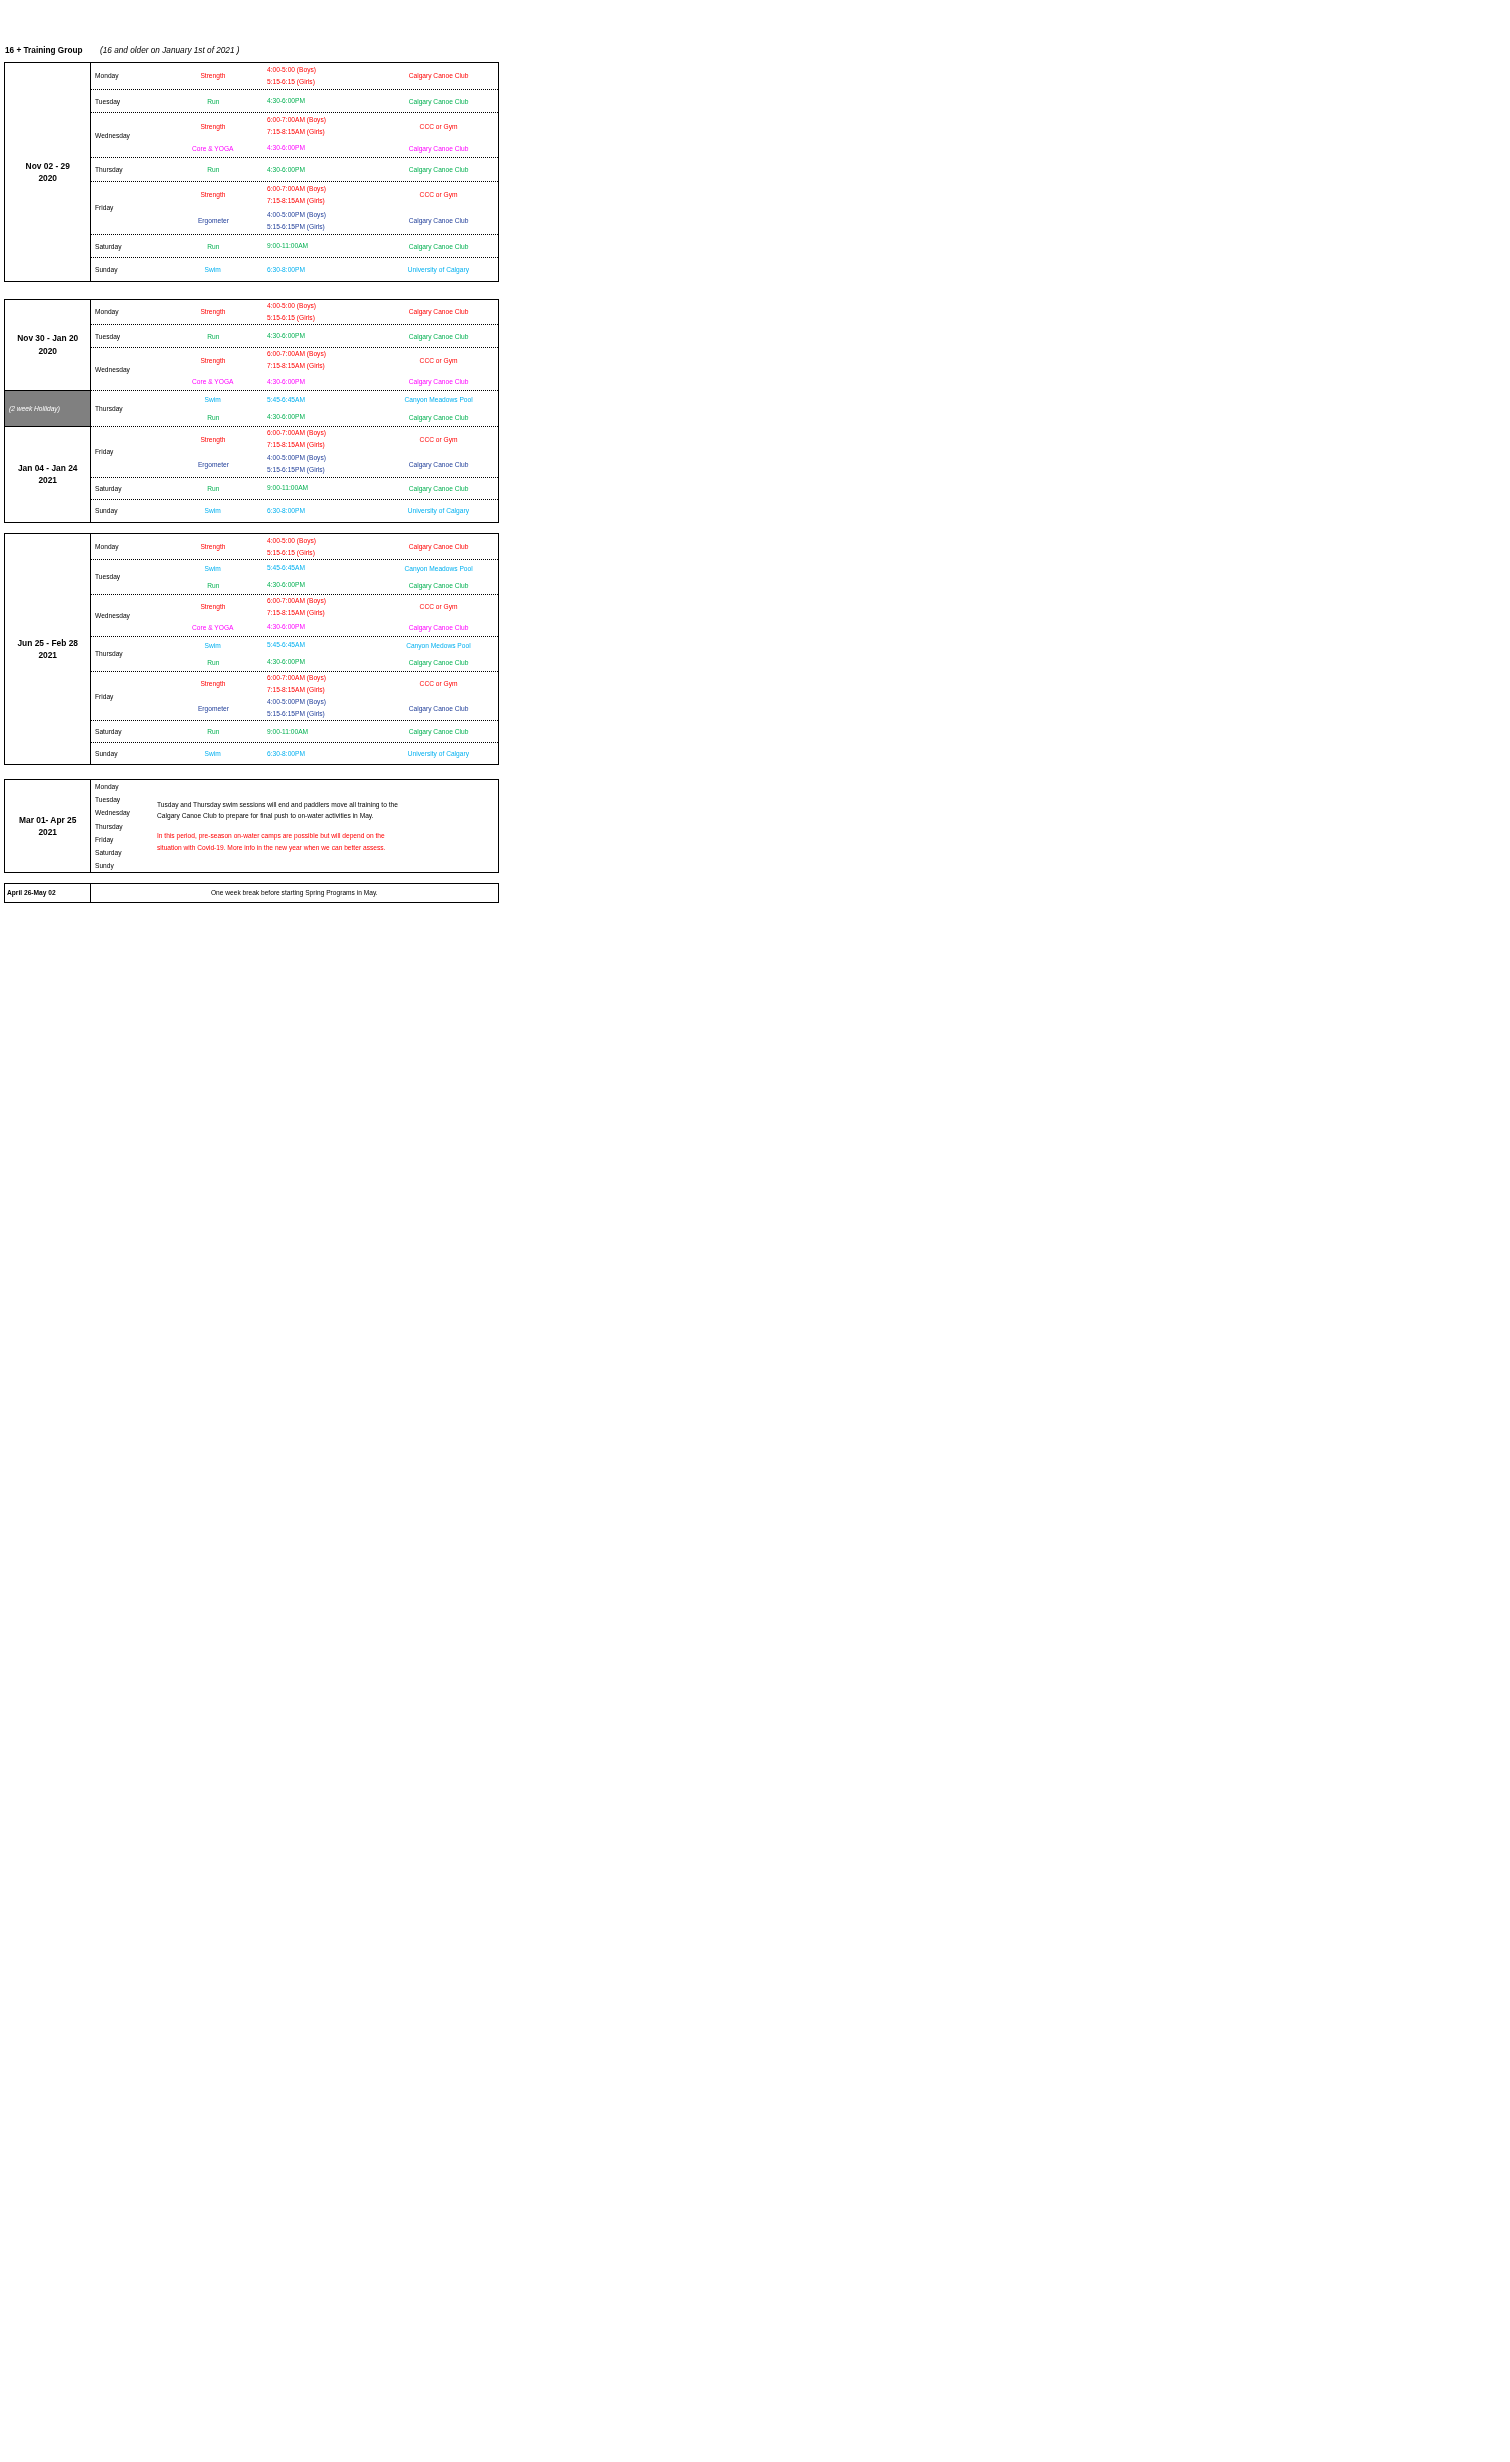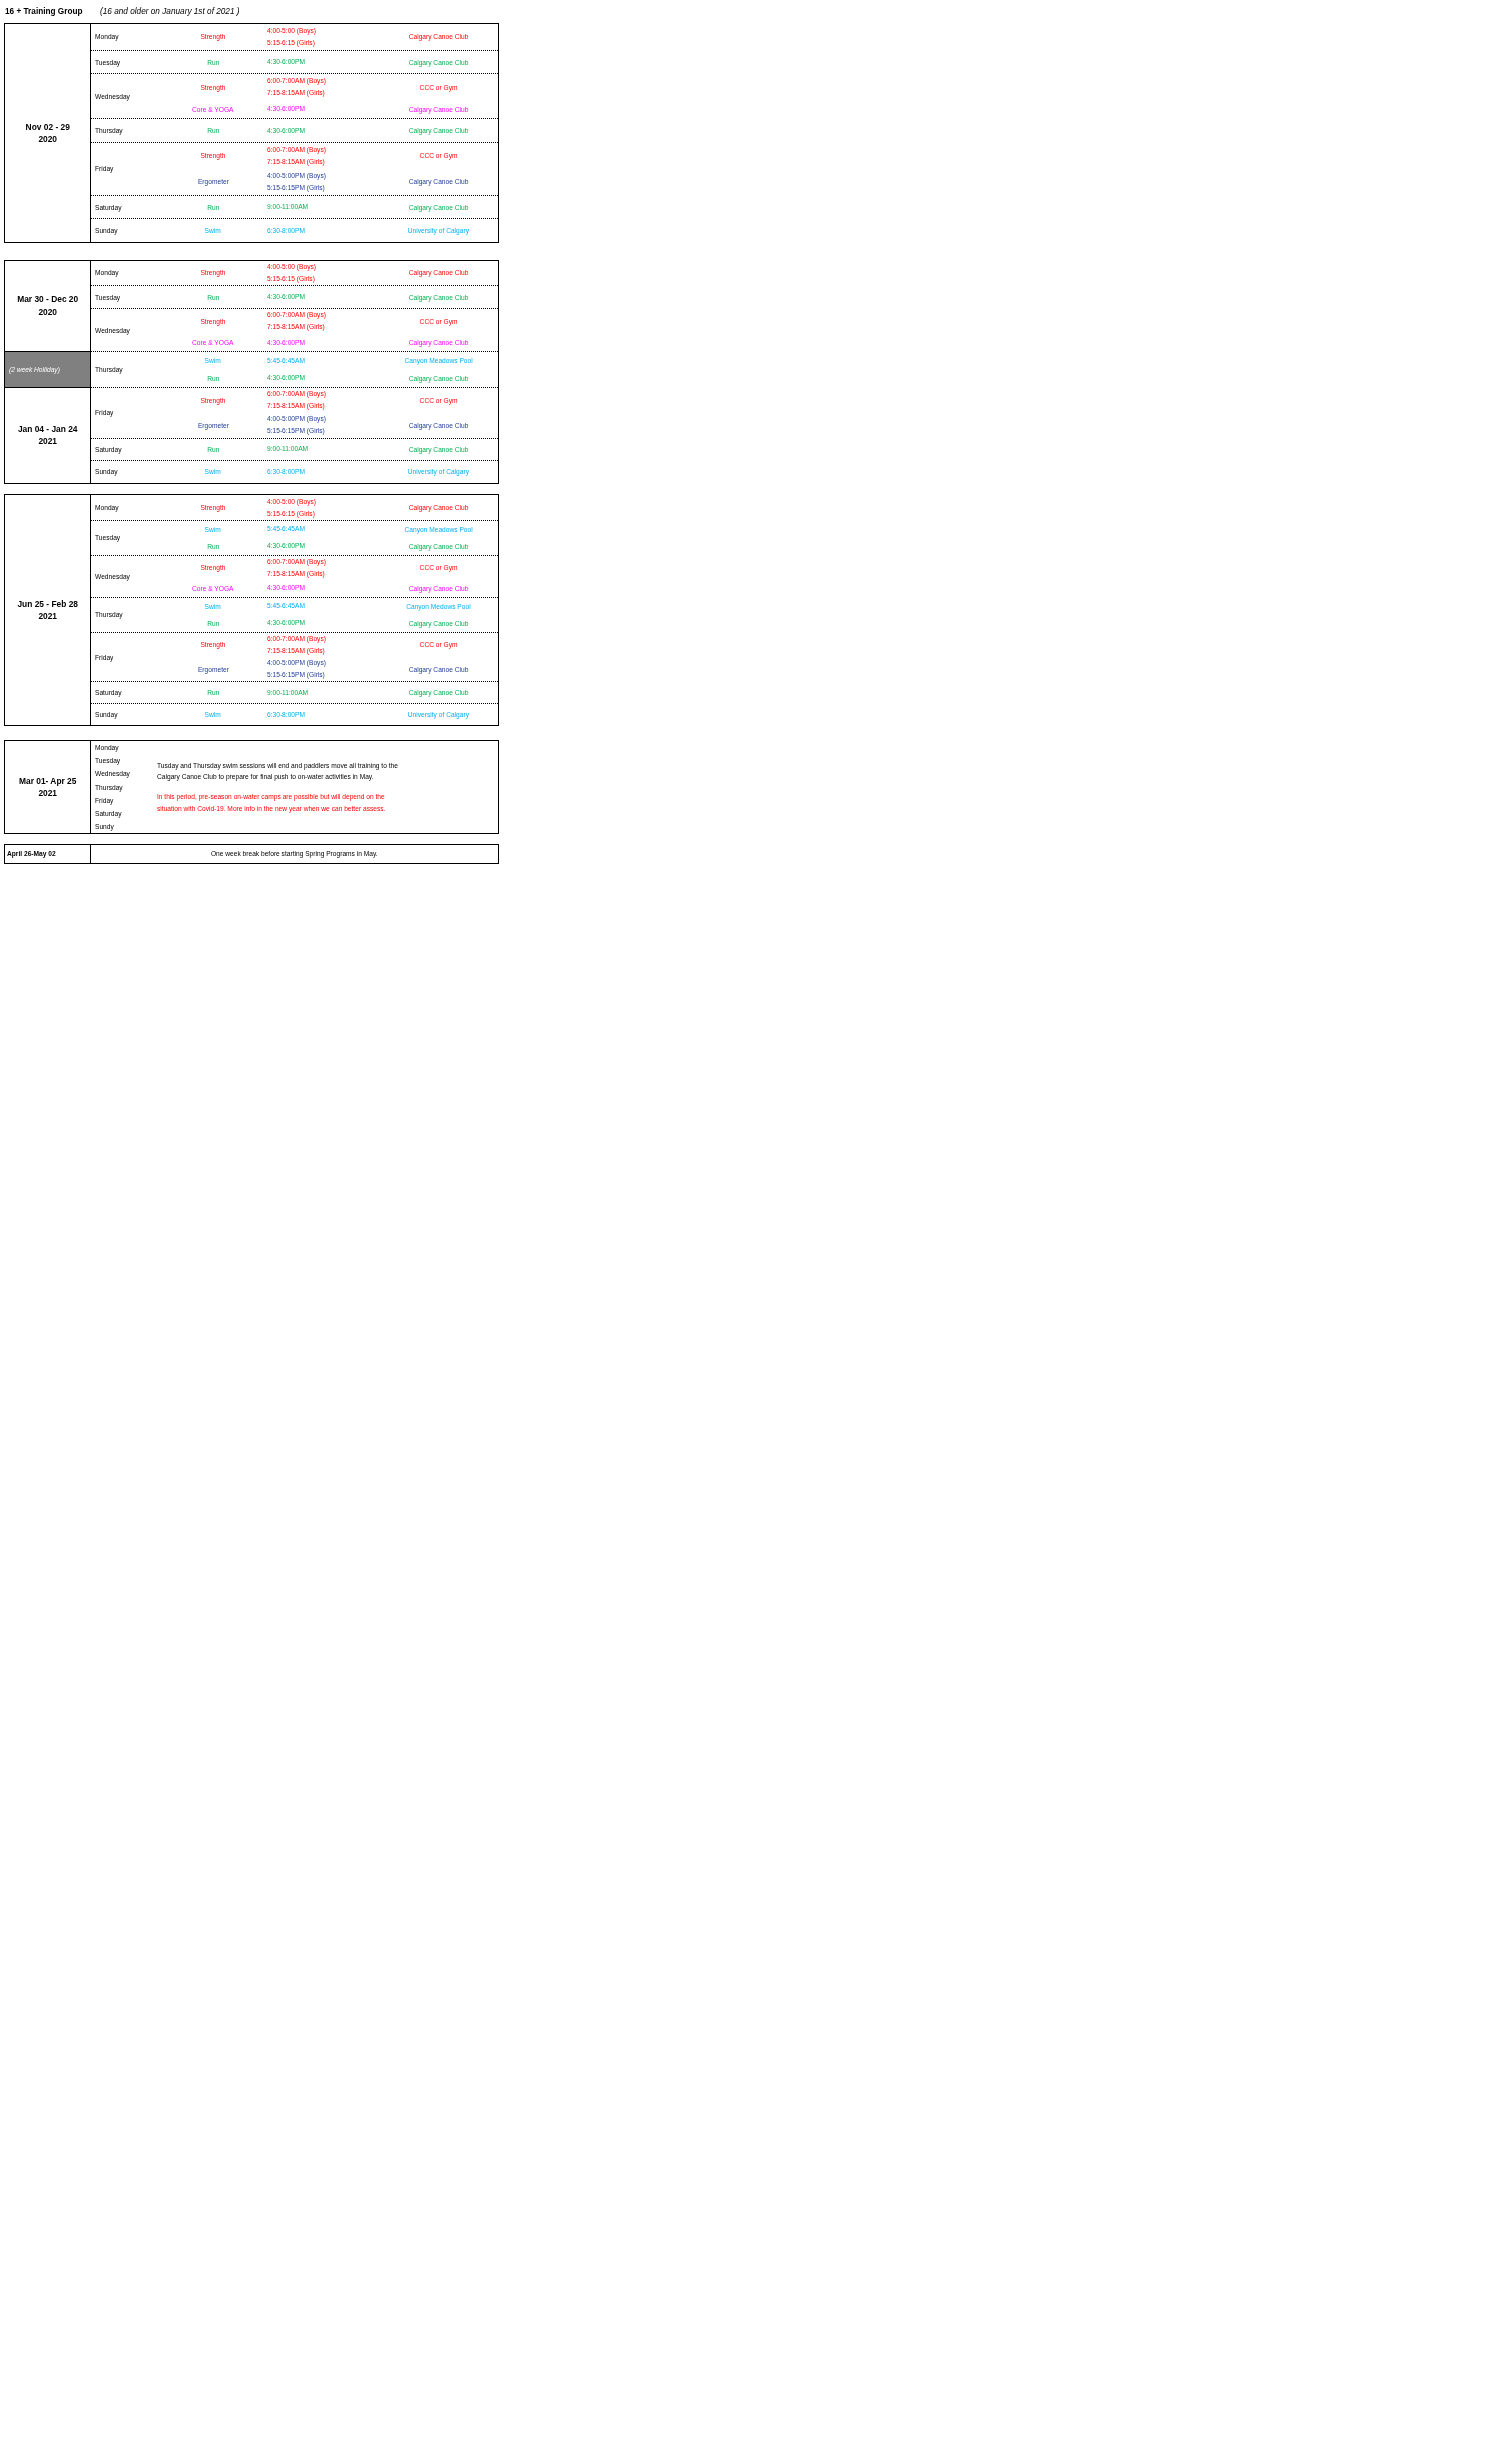--- a/index.html
+++ b/index.html
@@ -1,17 +1,17 @@
 <!DOCTYPE html>
 <html style="font-size:7.9px"><head>
 <meta charset="utf-8">
 <style>
   html,body{margin:0;padding:0;background:#fff;color:#000;
     font-family:"Liberation Sans","DejaVu Sans",sans-serif;}
-  .page{width:503px;padding:3px 4.4px 6.9px 4.4px;box-sizing:border-box;}
+  .page{width:503px;padding:3px 4.4px 6.9px 4.4px;box-sizing:border-box;margin-top:39px;}
   .title{margin:2px 0 6.9px 1px;font-size:9.8px;white-space:nowrap;}
   .title .b{font-weight:bold;}
   .title .i{font-style:italic;}
   
   .n{display:inline-block;transform:scaleX(.84);}
   .o-c{transform-origin:center center;}
   .o-l{transform-origin:left center;}
   .block{border:1.5px solid #000;display:flex;box-sizing:border-box;width:100%;background:#fff;}
   .blk0{height:220px;}
   .blk1{height:224px;margin-top:16.7px;}
@@ -132,21 +132,21 @@
             <div class="time-cell" style="grid-row: 1; color: rgb(0, 176, 240);">
               <div><span class="n o-l">6:30-8:00PM</span></div>
             </div>
             <div class="loc-cell" style="grid-row: 1; color: rgb(0, 176, 240);"><span class="n o-c">University of Calgary</span></div>
           </div>
         </div>
       </div>
       <div class="block blk1">
         <div class="date-col">
           <div class="date-cell" style="flex-grow: 214;">
-            <div>Mar 30 - Dec 20</div>
+            <div>Nov 30 - Jan 20</div>
             <div>2020</div>
           </div>
           <div class="date-cell holiday" style="flex-grow: 84;">
             <span class="n o-l">(2 week Holiiday)</span>
           </div>
           <div class="date-cell" style="flex-grow: 224;">
             <div>Jan 04 - Jan 24</div>
             <div>2021</div>
           </div>
         </div>

